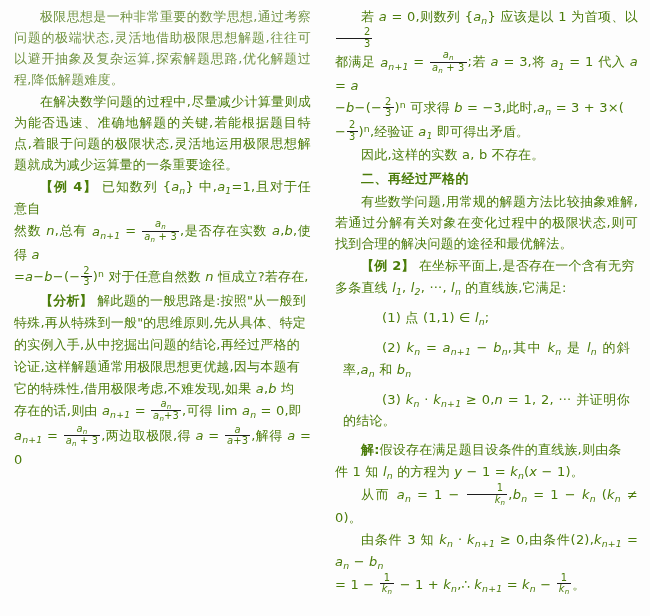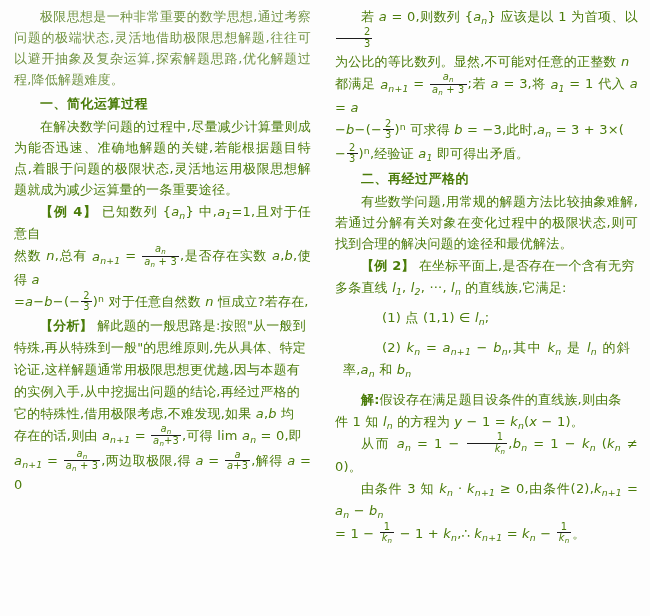--- a/index.html
+++ b/index.html
@@ -81,21 +81,20 @@
 <body>
 
 <div class="page">
 
   <div class="column col-left">
 
     <p class="blur-top">
       极限思想是一种非常重要的数学思想,通过考察问题的极端状态,灵活地借助极限思想解题,往往可以避开抽象及复杂运算,探索解题思路,优化解题过程,降低解题难度。
     </p>
 
-    <p class="heading">一、简化运算过程</p>
 
     <p class="soft">在解决数学问题的过程中,尽量减少计算量则成为能否迅速、准确地解题的关键,若能根据题目特点,着眼于问题的极限状态,灵活地运用极限思想解题就成为减少运算量的一条重要途径。</p>
 
     <p class="soft">
       <span class="lead">【例 4】</span>
       已知数列 {<span class="it">a<span class="sub">n</span></span>} 中,<span class="it">a<span class="sub">1</span></span>=1,且对于任意自
     </p>
     <p class="noindent soft">
       然数 <span class="it">n</span>,总有 <span class="it">a<span class="sub">n+1</span></span> =
       <span class="frac"><span class="num"><span class="it">a<span class="sub">n</span></span></span><span class="den"><span class="it">a<span class="sub">n</span></span> + 3</span></span>,是否存在实数 <span class="it">a</span>,<span class="it">b</span>,使得 <span class="it">a</span>
@@ -105,24 +104,24 @@
     </p>
 
     <p class="soft">
       <span class="lead">【分析】</span>
       解此题的一般思路是:按照"从一般到
     </p>
     <p class="noindent soft">
       特殊,再从特殊到一般"的思维原则,先从具体、特定
     </p>
     <p class="noindent soft">
-      论证,这样解题通常用极限思想更优越,因与本题有
+      的实例入手,从中挖掘出问题的结论,再经过严格的
     </p>
     <p class="noindent soft">
-      的实例入手,从中挖掘出问题的结论,再经过严格的
+      论证,这样解题通常用极限思想更优越,因与本题有
     </p>
     <p class="noindent soft">
       它的特殊性,借用极限考虑,不难发现,如果 <span class="it">a</span>,<span class="it">b</span> 均
     </p>
     <p class="noindent soft">
       存在的话,则由 <span class="it">a<span class="sub">n+1</span></span> =
       <span class="frac"><span class="num"><span class="it">a<span class="sub">n</span></span></span><span class="den"><span class="it">a<span class="sub">n</span></span>+3</span></span>,可得 lim <span class="it">a<span class="sub">n</span></span> = 0,即
     </p>
     <p class="noindent soft">
       <span class="it">a<span class="sub">n+1</span></span> =
@@ -132,51 +131,52 @@
 
   </div>
 
   <div class="column col-right">
 
     <p class="soft">
       若 <span class="it">a</span> = 0,则数列 {<span class="it">a<span class="sub">n</span></span>} 应该是以 1 为首项、以
       <span class="frac"><span class="num">2</span><span class="den">3</span></span>
     </p>
     <p class="noindent soft">
-      为公比的等比数列。显然,不可能对任意的正整数 <span class="it">n</span>
-    </p>
-    <p class="noindent soft">
       都满足 <span class="it">a<span class="sub">n+1</span></span> =
       <span class="frac"><span class="num"><span class="it">a<span class="sub">n</span></span></span><span class="den"><span class="it">a<span class="sub">n</span></span> + 3</span></span>;若 <span class="it">a</span> = 3,将 <span class="it">a<span class="sub">1</span></span> = 1 代入 <span class="it">a</span> = <span class="it">a</span>
     </p>
     <p class="noindent soft">
       −<span class="it">b</span>−(−<span class="frac"><span class="num">2</span><span class="den">3</span></span>)<span class="sup">n</span> 可求得 <span class="it">b</span> = −3,此时,<span class="it">a<span class="sub">n</span></span> = 3 + 3×(
     </p>
     <p class="noindent soft">
       −<span class="frac"><span class="num">2</span><span class="den">3</span></span>)<span class="sup">n</span>,经验证 <span class="it">a<span class="sub">1</span></span> 即可得出矛盾。
     </p>
 
+    <p class="soft">因此,这样的实数 a, b 不存在。</p>
 
     <p class="heading">二、再经过严格的</p>
 
     <p class="soft">有些数学问题,用常规的解题方法比较抽象难解,若通过分解有关对象在变化过程中的极限状态,则可找到合理的解决问题的途径和最优解法。</p>
 
     <p class="soft">
       <span class="lead">【例 2】</span>
       在坐标平面上,是否存在一个含有无穷
     </p>
     <p class="noindent soft">
       多条直线 <span class="it">l<span class="sub">1</span></span>, <span class="it">l<span class="sub">2</span></span>, ···, <span class="it">l<span class="sub">n</span></span> 的直线族,它满足:
     </p>
 
     <p class="listline soft">
       (1) 点 (1,1) ∈ <span class="it">l<span class="sub">n</span></span>;
     </p>
     <p class="listline soft">
       (2) <span class="it">k<span class="sub">n</span></span> = <span class="it">a<span class="sub">n+1</span></span> − <span class="it">b<span class="sub">n</span></span>,其中 <span class="it">k<span class="sub">n</span></span> 是 <span class="it">l<span class="sub">n</span></span> 的斜率,<span class="it">a<span class="sub">n</span></span> 和 <span class="it">b<span class="sub">n</span></span>
+    </p>
+    <p class="listline soft">
+      (3) <span class="it">k<span class="sub">n</span></span> · <span class="it">k<span class="sub">n+1</span></span> ≥ 0,<span class="it">n</span> = 1, 2, ··· 并证明你的结论。
     </p>
 
     <p class="soft">
       <span class="lead">解:</span>假设存在满足题目设条件的直线族,则由条
     </p>
     <p class="noindent soft">
       件 1 知 <span class="it">l<span class="sub">n</span></span> 的方程为 <span class="it">y</span> − 1 = <span class="it">k<span class="sub">n</span></span>(<span class="it">x</span> − 1)。
     </p>
 
     <p class="soft">

